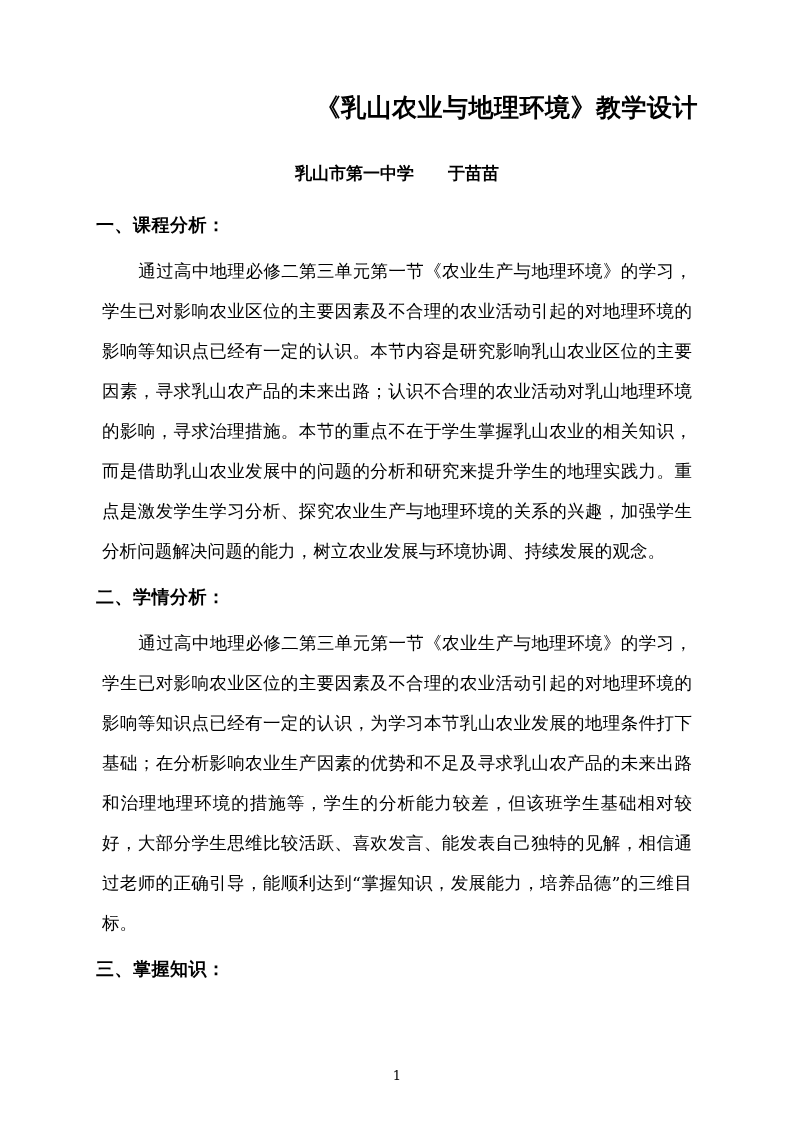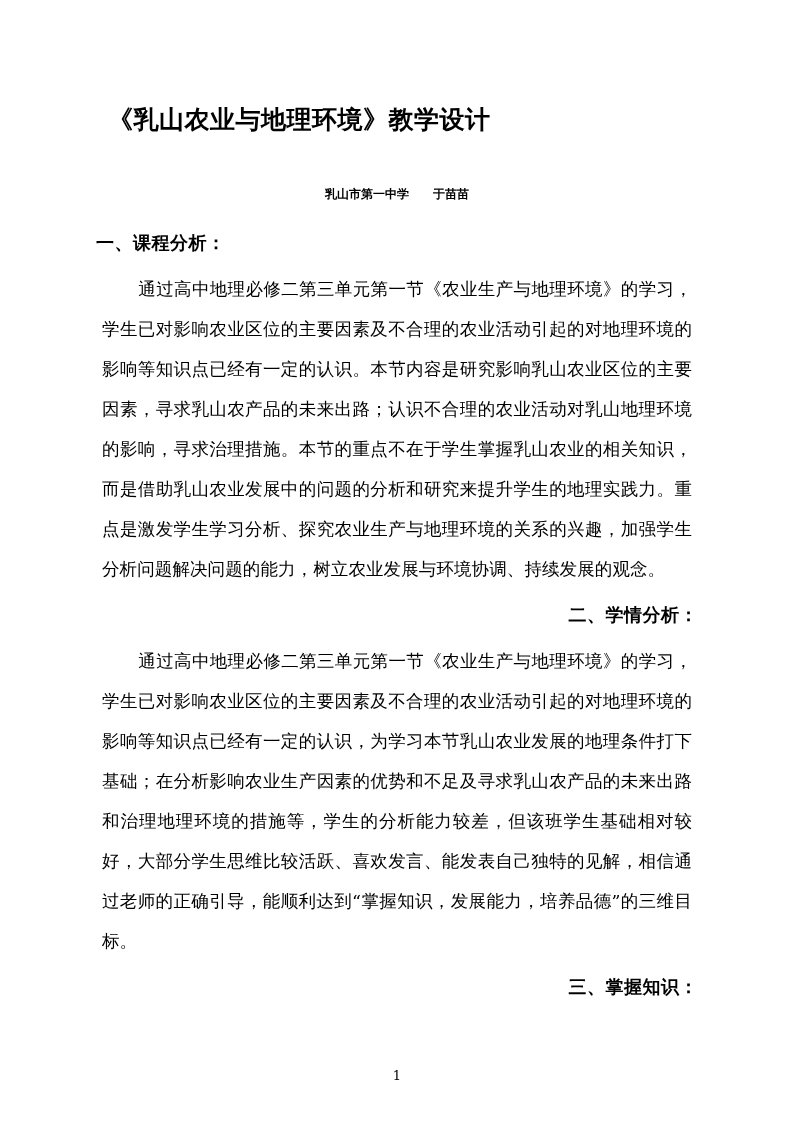--- a/index.html
+++ b/index.html
@@ -21,49 +21,49 @@
     box-sizing: border-box;
   }
   .content {
     position: absolute;
     left: 96px;
     top: 0;
     width: 602px;
   }
 
   .doc-title {
-    text-align: left;
+    text-align: right;
     font-size: 25px;
     font-weight: bold;
     letter-spacing: 0.5px;
-    margin: 12px;
+    margin: 0;
     padding-top: 93px;
     line-height: 1.2;
     white-space: nowrap;
   }
 
   .doc-byline {
     text-align: center;
-    font-size: 12px;
+    font-size: 17px;
     font-weight: bold;
     margin: 0;
     padding-top: 40px;
     line-height: 1.2;
     white-space: pre;
   }
 
   .section-heading {
     font-size: 18px;
     font-weight: bold;
     margin: 0;
     line-height: 40px;
     letter-spacing: 0.5px;
   }
   .section-heading.first { margin-top: 22px; }
-  .section-heading.gap   { margin-top: 2px; text-align: right; }
+  .section-heading.gap   { margin-top: 2px; }
 
   .para {
     font-size: 17.5px;
     line-height: 40px;
     margin: 6px;
     text-align: justify;
     text-align-last: left;
     text-justify: inter-ideograph;
     letter-spacing: 0.1px;
   }

